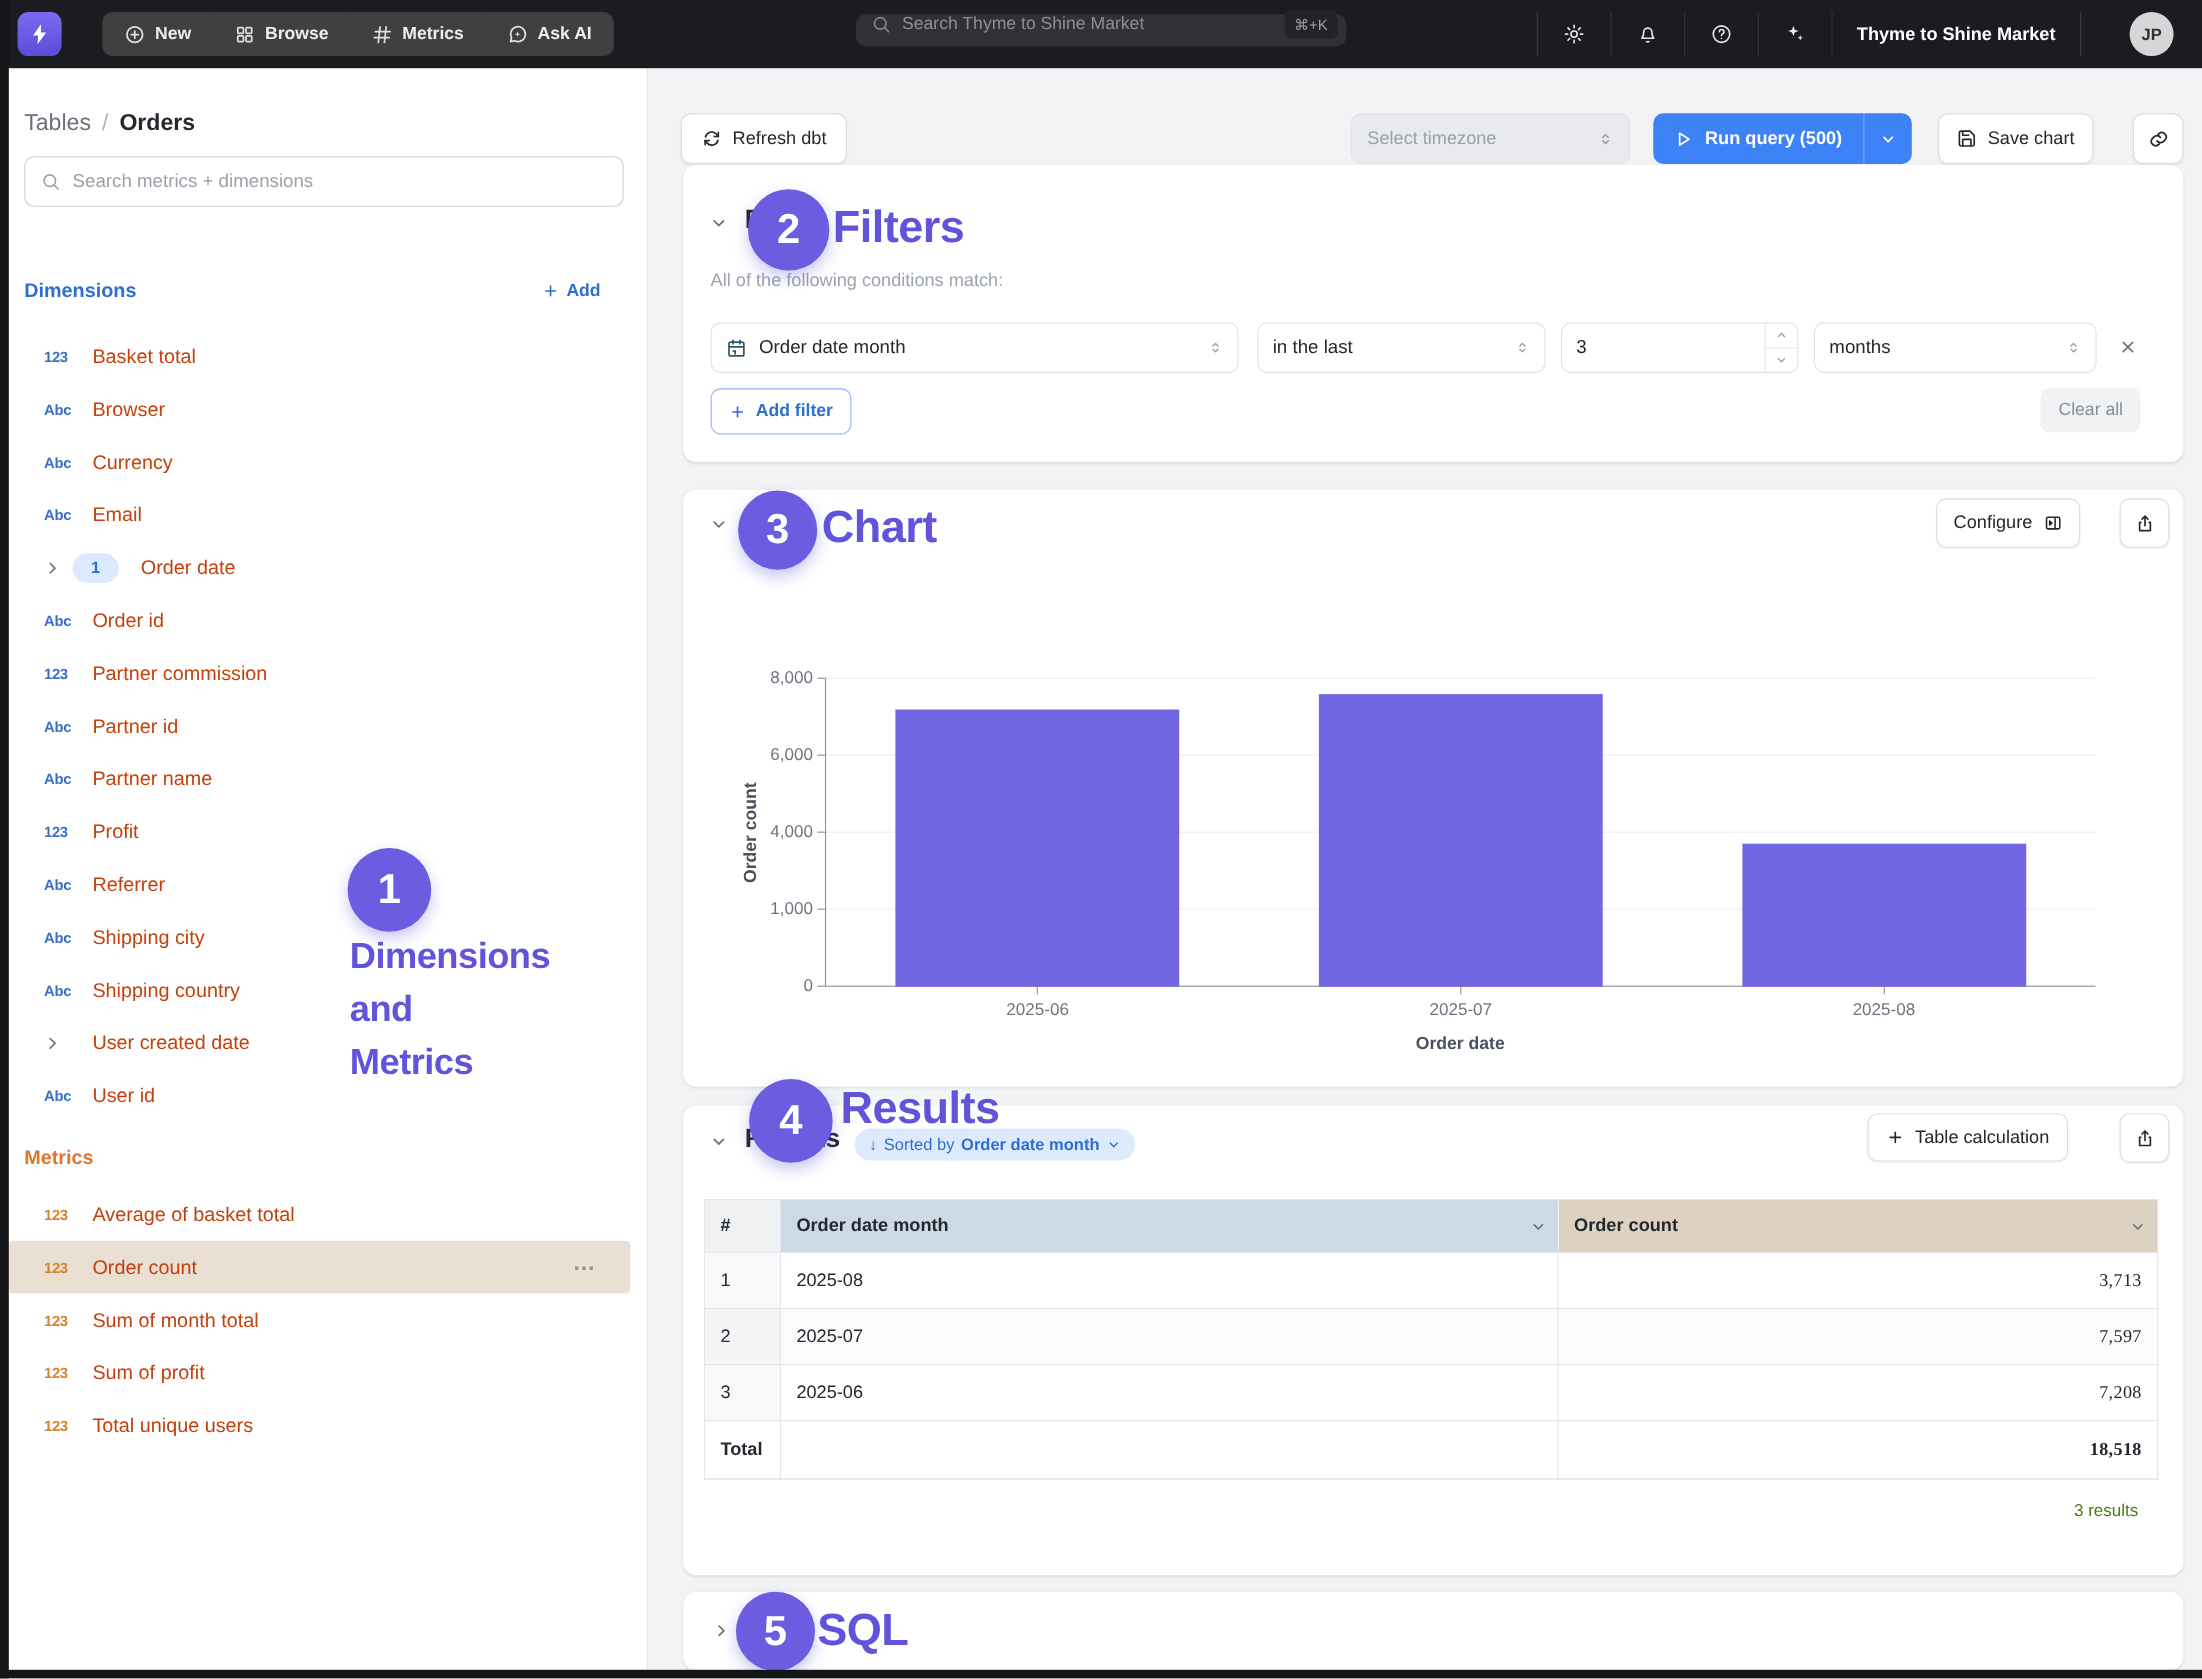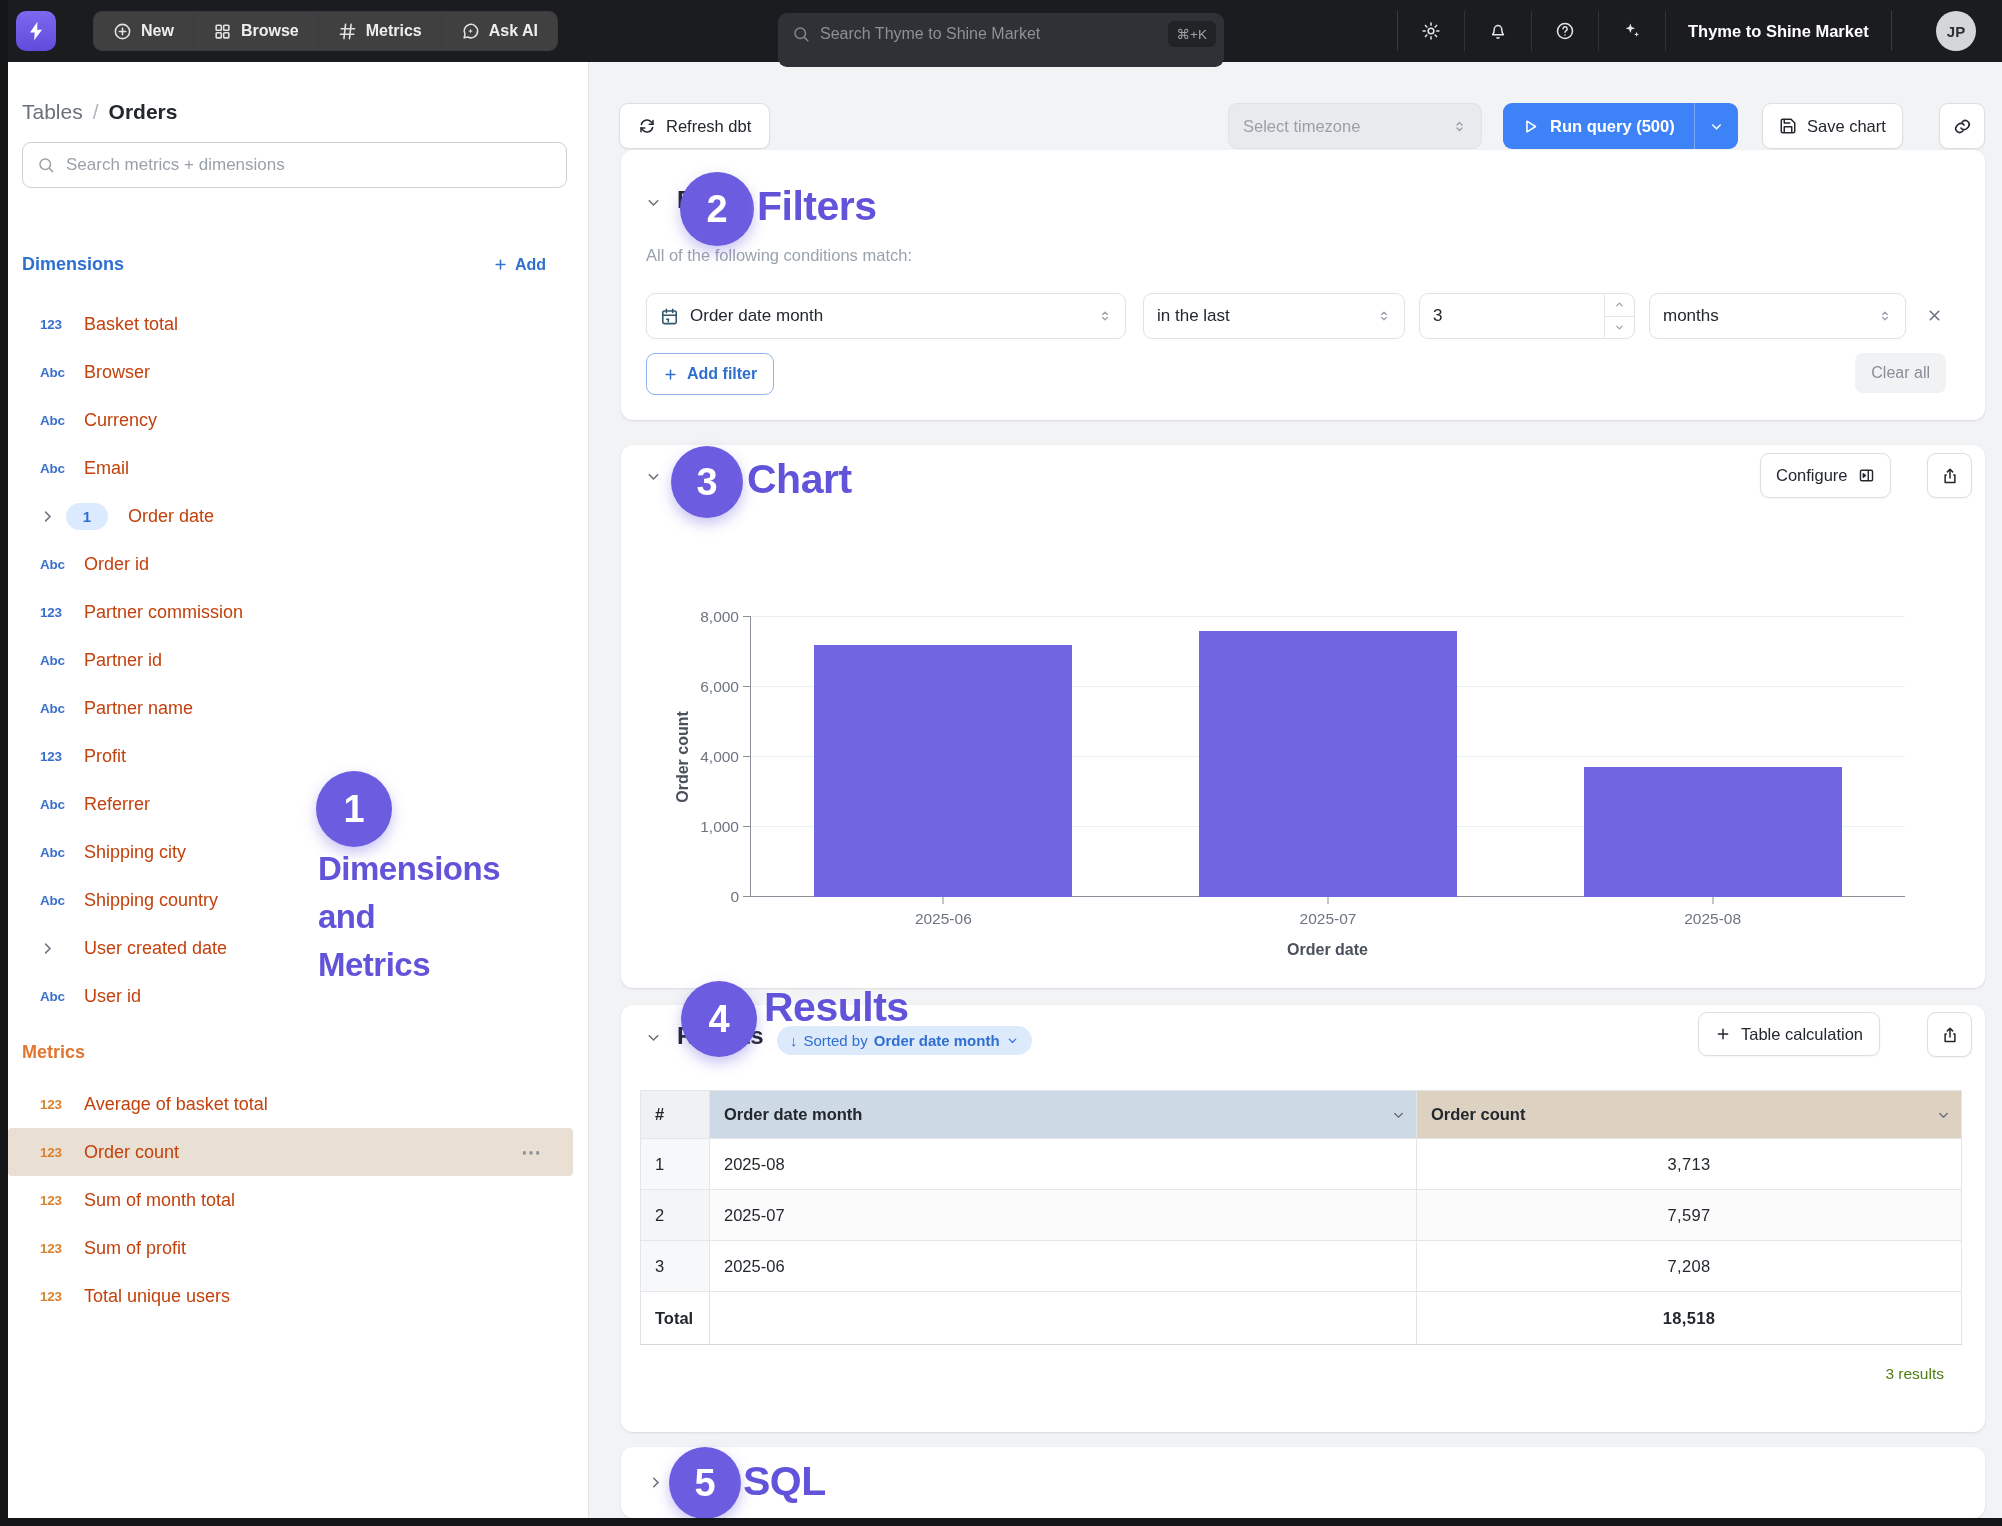--- a/index.html
+++ b/index.html
@@ -19,21 +19,21 @@
   
   .topbar { position:absolute; left:0; top:0; width:2002px; height:62px; background:#1b1c20; z-index:40; }
   .logo { position:absolute; left:16px; top:11px; width:40px; height:40px; border-radius:10px;
           background:linear-gradient(180deg,#7b69f0,#5f4bdb); display:flex; align-items:center; justify-content:center; }
   .navgroup { position:absolute; left:93px; top:11px; height:40px; display:flex; background:#404040;
               border:1px solid #3b3c41; border-radius:9px; overflow:hidden; }
   .navitem { display:flex; align-items:center; gap:9px; padding:0 19px; color:#eceef0; font-size:16px; font-weight:600;
              border-right:1px solid #3b3c41; cursor:default; }
   .navitem:last-child { border-right:none; }
   .navitem svg { color:#dfe1e4; }
-  .topsearch { position:absolute; left:778px; top:13px; width:446px; height:54px; background:#303136; border-radius:9px;
+  .topsearch { position:absolute; left:778px; top:13px; width:446px; height:29px; background:#303136; border-radius:9px;
                display:flex; align-items:center; padding:0 8px 12px 14px; gap:10px; }
   .topsearch input { flex:1; background:transparent; border:none; outline:none; color:#cfd1d5; font-size:16px; font-family:inherit; }
   .topsearch input::placeholder { color:#8d9096; }
   .kbd-badge { background:#222327; border-radius:6px; color:#9fa1a7; font-size:13.5px; padding:5px 9px; }
   .topright { position:absolute; left:1397px; top:11px; height:40px; display:flex; align-items:stretch;
               border-left:1px solid #3b3c41; border-right:1px solid #3b3c41; }
   .topicon { width:67px; display:flex; align-items:center; justify-content:center; color:#e6e7e9; border-right:1px solid #323338; }
   .orgname { display:flex; align-items:center; padding:0 22px; color:#ffffff; font-size:16.5px; font-weight:600; }
   .avatar { position:absolute; left:1936px; top:11px; width:40px; height:40px; border-radius:50%; background:#d5d6d8;
             display:flex; align-items:center; justify-content:center; color:#2e3034; font-weight:700; font-size:15px; }
@@ -127,21 +127,21 @@
   table.res th, table.res td { border:1px solid #e3e5e8; font-size:16.5px; padding:0 14px; }
   table.res th { height:48px; text-align:left; font-weight:700; color:#23272e; position:relative; }
   th.c-num  { width:69px; background:#eff1f3; }
   th.c-dim  { width:707px; background:#cdd9e4; }
   th.c-met  { width:545px; background:#ddd2c2; }
   .th-chev { position:absolute; right:10px; top:50%; transform:translateY(-50%); color:#5f6670; }
   table.res td { height:51px; color:#23272e; }
   td.rownum { background:#f7f8f9; color:#555c66; }
   tr.even td { background:#fbfbfc; }
   tr.even td.rownum { background:#f4f5f7; }
-  td.num { text-align:center; letter-spacing:0.3px; }
+  td.num { text-align:right; letter-spacing:0.3px;font-family:Liberation Serif, serif; }
   tr.total td { height:53px; border-top:1px solid #d4d8dc; border-bottom:1px solid #d4d8dc; }
   tr.total .tlabel { font-weight:700; background:#fff; }
   tr.total .num { font-weight:700; }
   .results-count { position:absolute; right:41px; top:360px; font-size:15.5px; color:#4d7c0f; }
 
   
   #sql-card { top:1447px; height:71px; }
 
   
   .anno-circle { position:absolute; border-radius:50%; background:#6c5ce0; color:#fff; display:flex; align-items:center;

